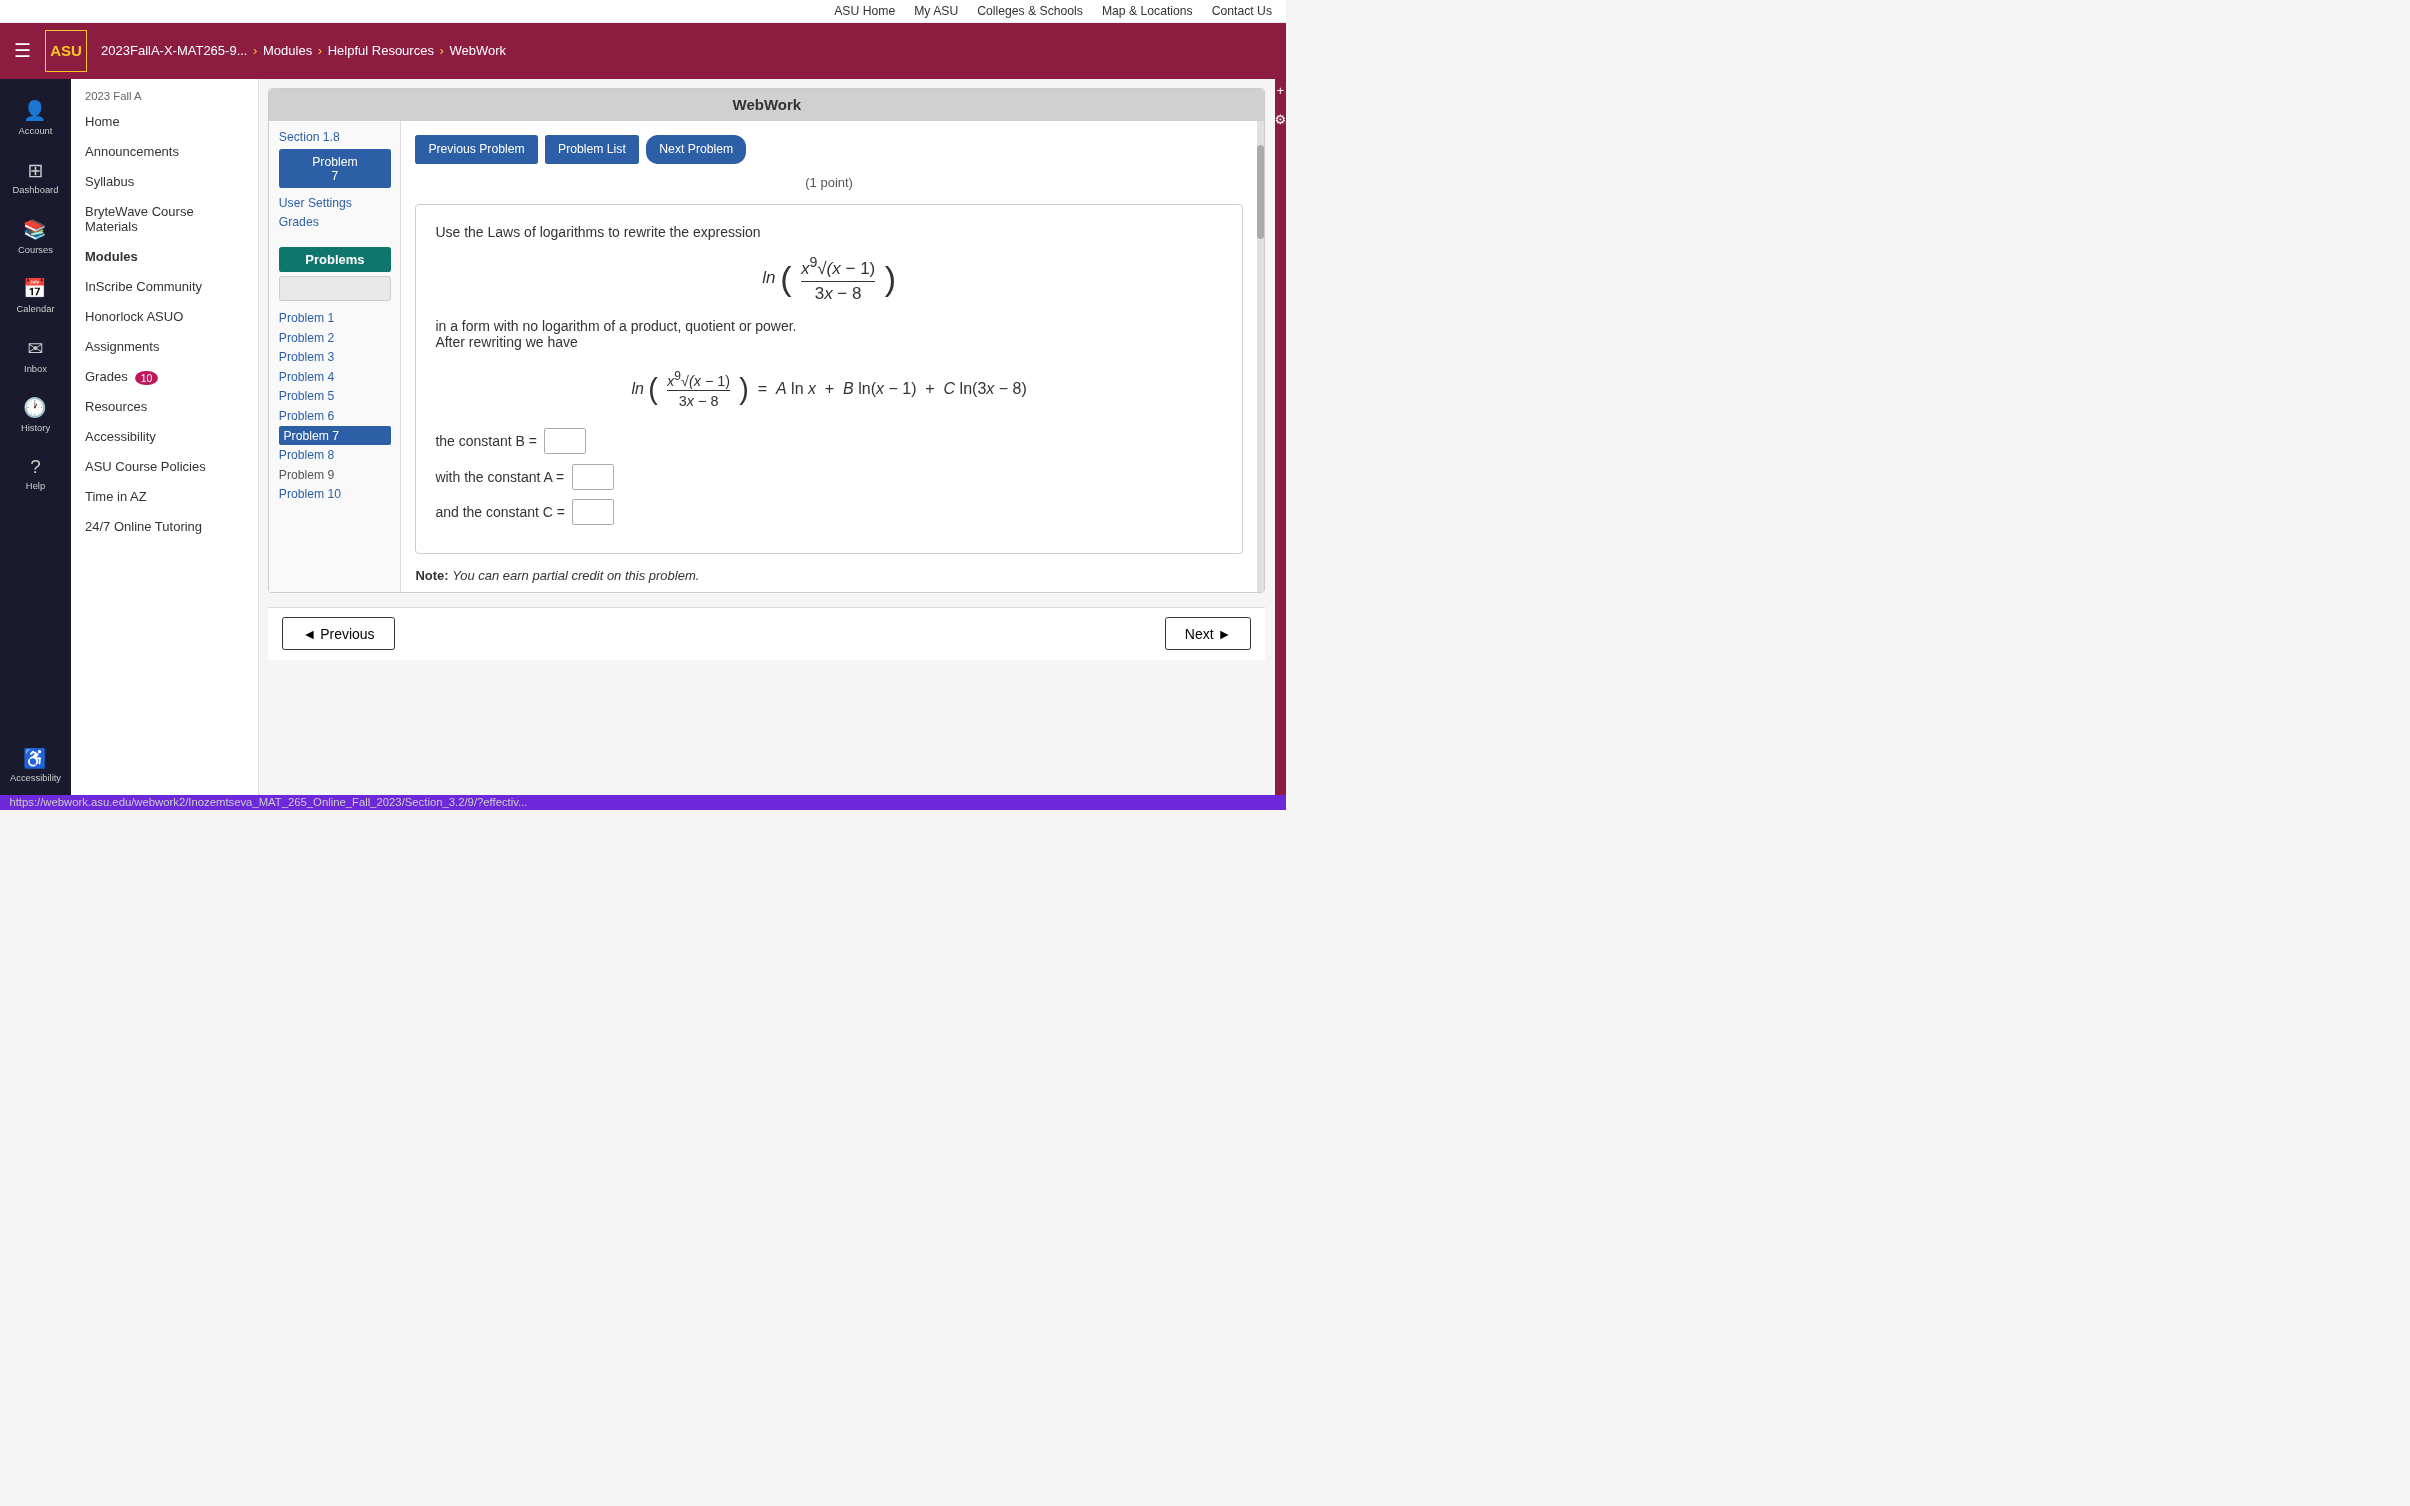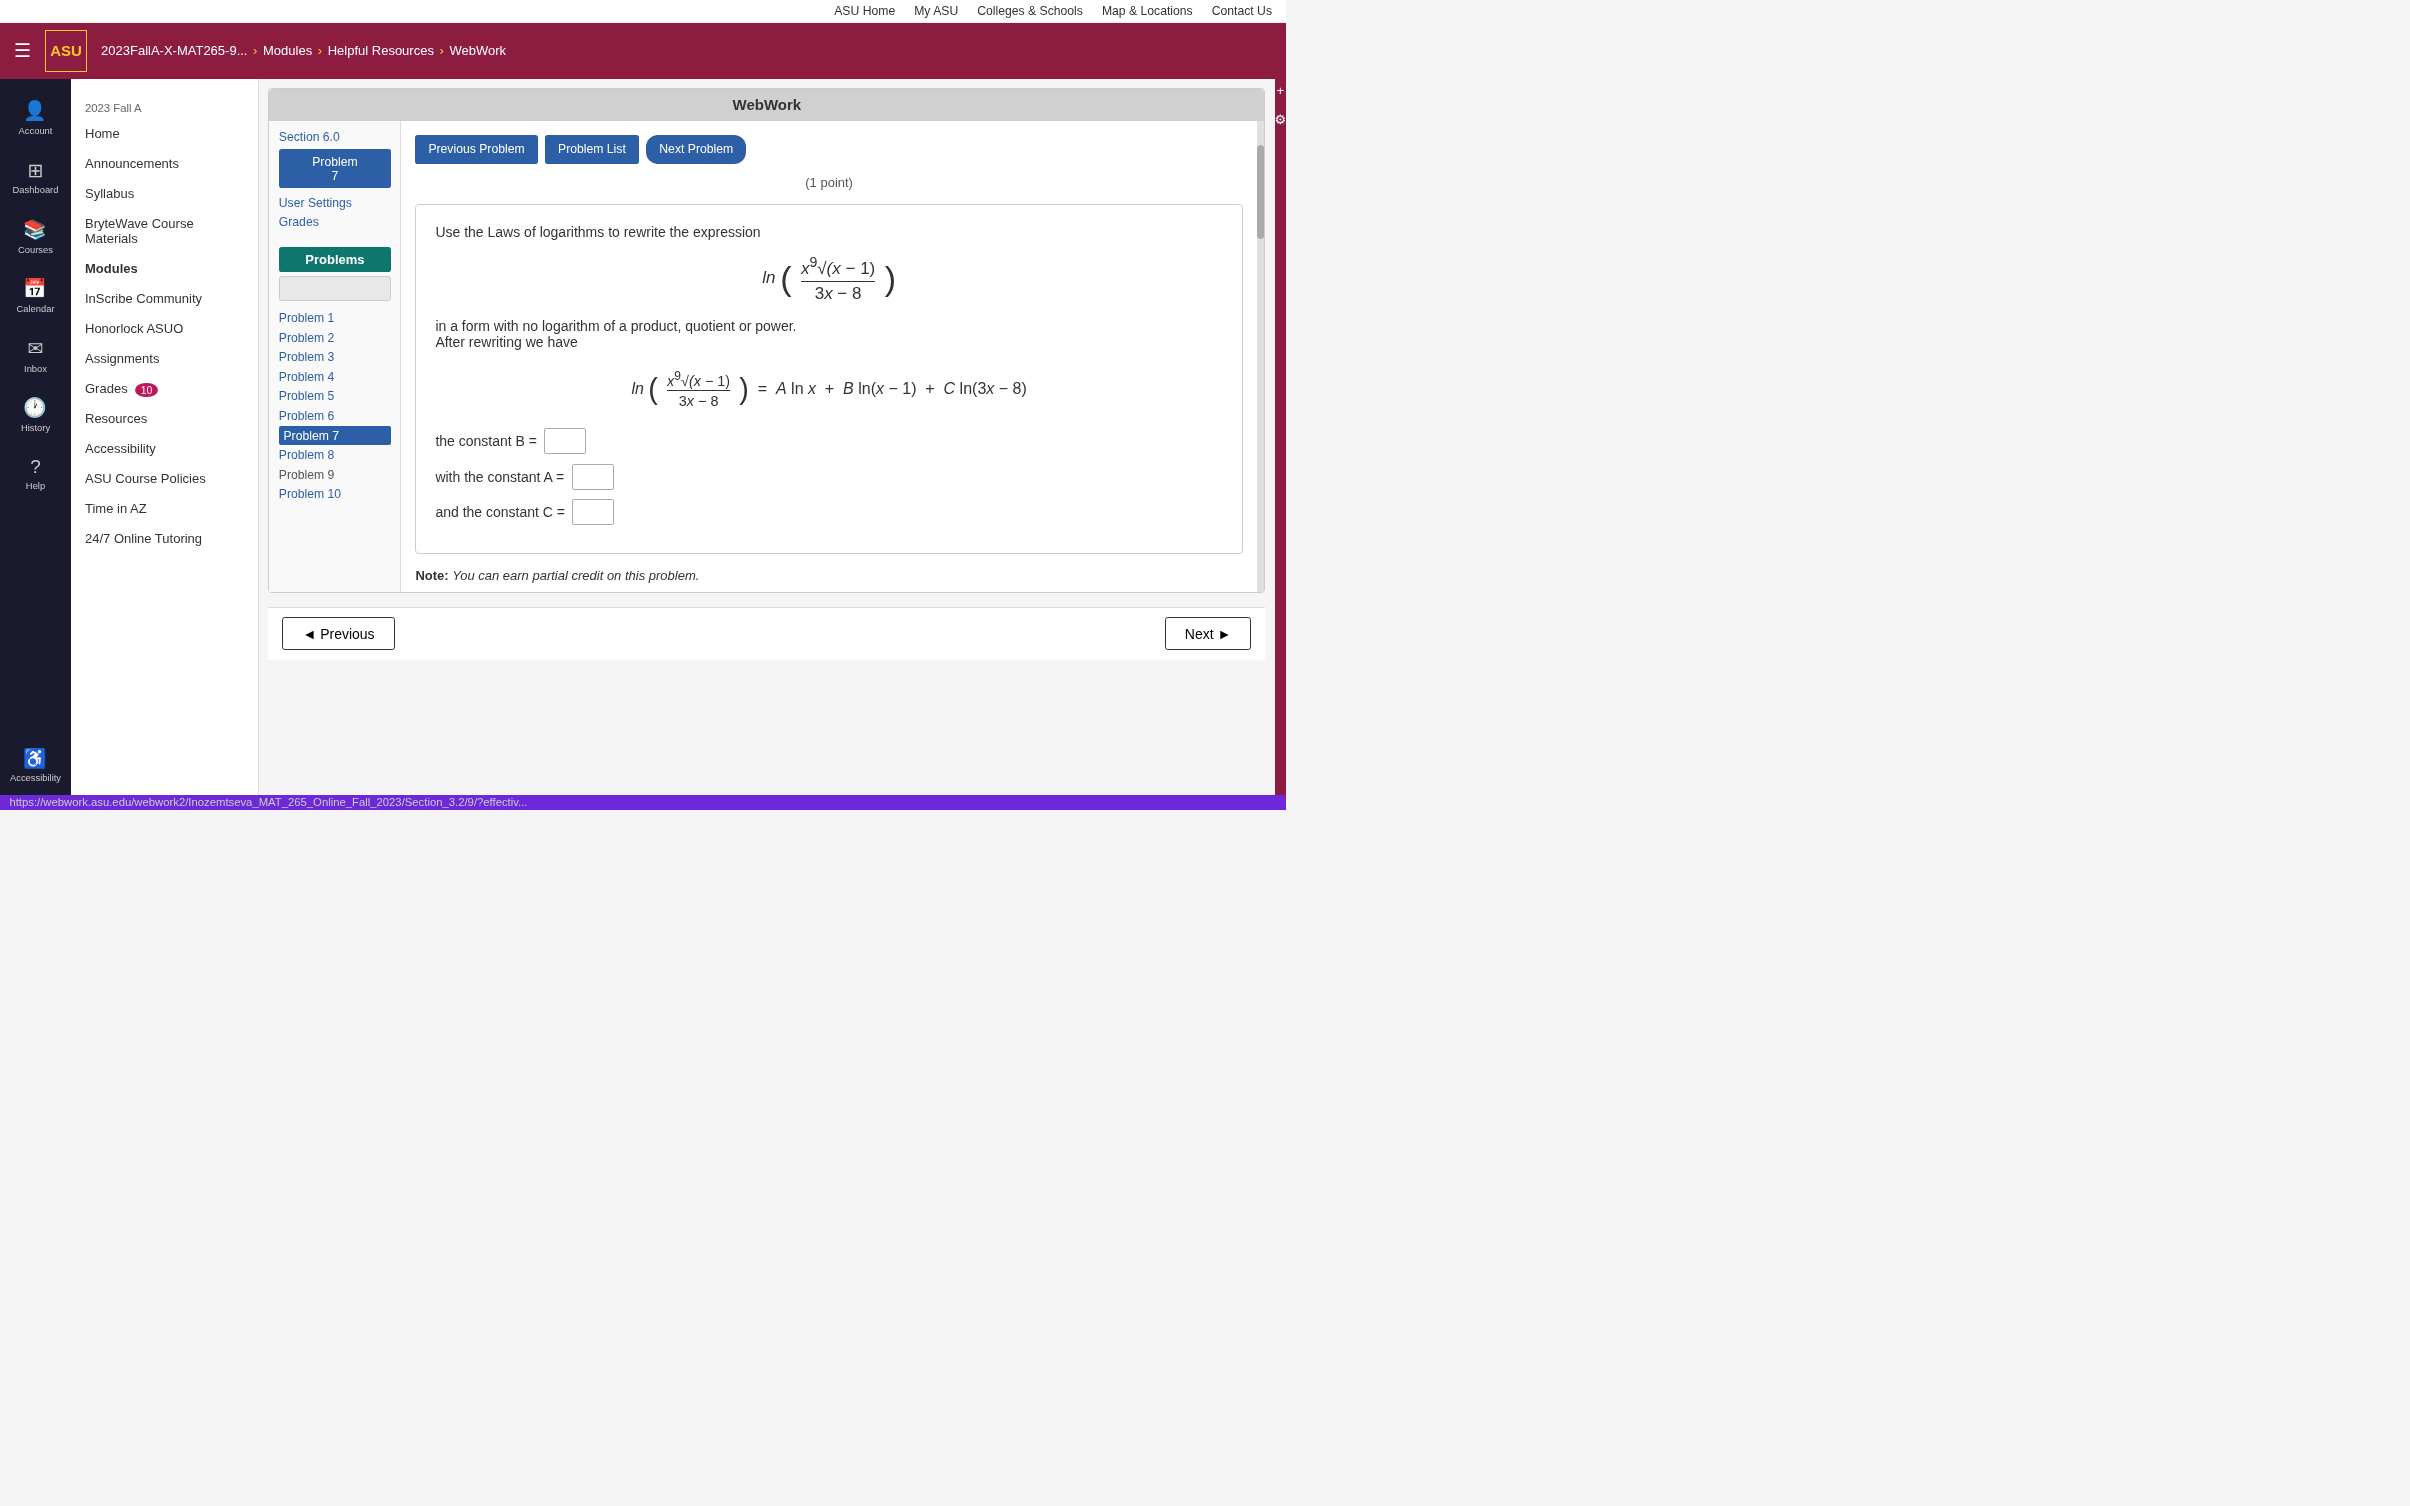--- a/index.html
+++ b/index.html
@@ -14,21 +14,21 @@
     .hamburger { color: #fff; font-size: 19px; cursor: pointer; }
 
     .page-layout { display: flex; min-height: 716px; }
 
     
     .icon-sidebar { background: #1a1a2e; width: 71px; display: flex; flex-direction: column; align-items: center; padding-top: 9.4px; gap: 0; }
     .icon-sidebar-item { display: flex; flex-direction: column; align-items: center; padding: 11.3px 4.7px; color: #ccc; font-size: 9.4px; cursor: pointer; width: 100%; text-align: center; gap: 2.8px; }
     .icon-sidebar-item .icon-shape { font-size: 19px; }
 
     
-    .nav-sidebar { background: #fff; width: 188px; border-right: 0.9px solid #ddd; padding: 19px 0; }
+    .nav-sidebar { background: #fff; width: 188px; border-right: 0.9px solid #ddd; padding: 7px 0; }
     .nav-sidebar .semester-label { font-size: 11.3px; color: #666; padding: 4.7px 14px; }
     .nav-sidebar a { display: block; padding: 7.5px 14px; color: #333; text-decoration: none; font-size: 13px; }
     .nav-sidebar .badge { background: #be185d; color: #fff; border-radius: 50%; padding: 1.9px 5.6px; font-size: 10.4px; margin-left: 4px; }
 
     
     .main-content { flex: 1; padding: 9.4px; }
     .webwork-frame { background: #fff; border: 0.9px solid #ccc; border-radius: 3.8px; margin-bottom: 14px; }
     .webwork-header { background: #d0d0d0; text-align: center; padding: 7.5px; font-weight: bold; font-size: 15px; border-radius: 3.8px 3.8px 0 0; }
 
     
@@ -156,21 +156,21 @@
   </div>
 
   <div class="main-content">
 
     <div class="webwork-frame">
       <div class="webwork-header">WebWork</div>
 
       <div class="webwork-body">
 
         <div class="problems-panel">
-          <div class="section-label">Section 6.0</div>
+          <div class="section-label">Section 1.8</div>
           <button class="problem-btn">Problem<br>7</button>
           <a class="settings-link">User Settings</a>
           <a class="grades-link">Grades</a>
           <br>
           <div style="font-weight:bold;font-size:13px;margin-bottom:4.7px;background:#0f766e;color:#fff;padding:4.7px;border-radius:2.8px;text-align:center;">Problems</div>
           <input type="text" class="problem-search" style="">
           <a class="problem-link">Problem 1</a>
           <a class="problem-link">Problem 2</a>
           <a class="problem-link">Problem 3</a>
           <a class="problem-link">Problem 4</a>

